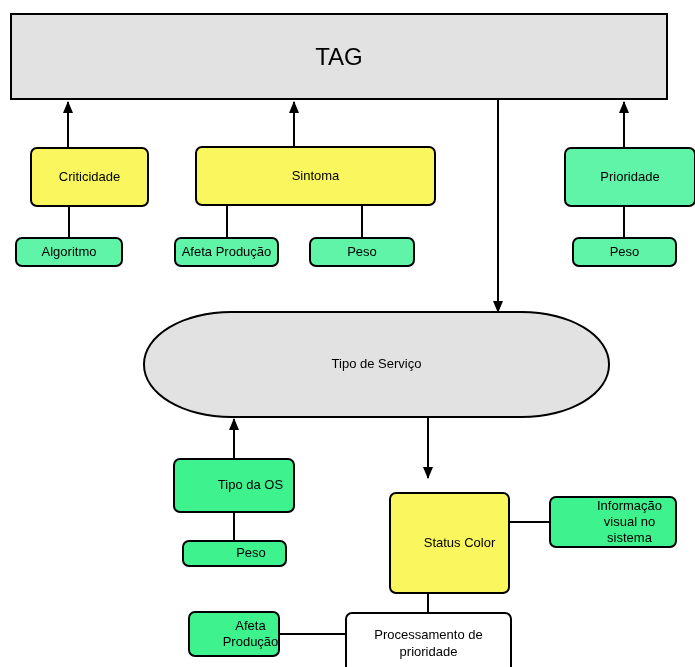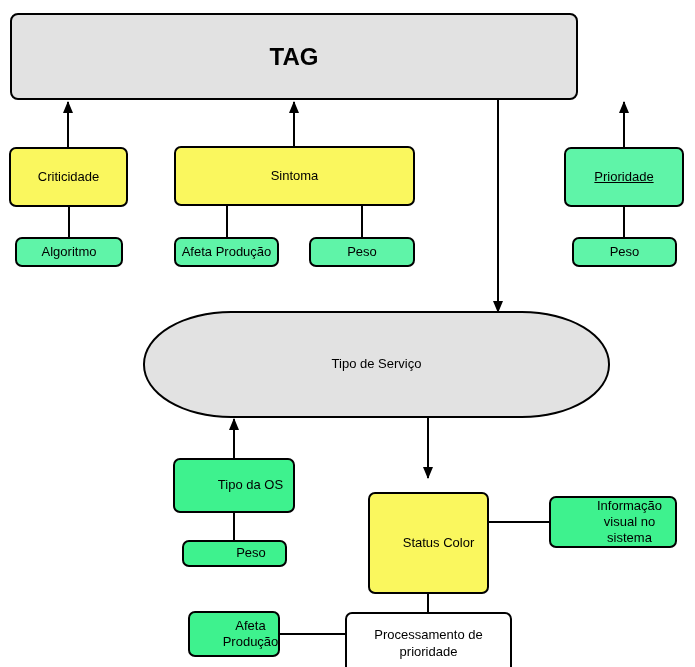--- a/index.html
+++ b/index.html
@@ -28,34 +28,33 @@
     display: flex;
     align-items: center;
     justify-content: center;
     text-align: center;
     font-size: 13px;
     line-height: 1.25;
     color: #000000;
     padding: 2px 4px;
   }
   .fill-gray   { background: var(--color-gray,   #e2e2e2); }
-  .fill-yellow { background: var(--color-yellow, #faf75e); }
+  .fill-yellow { background: var(--color-yellow, #faf75e); margin-left: 21px; }
   .fill-green-light  { background: var(--color-green_light,  #5ff4a8); }
   .fill-green-bright { background: var(--color-green_bright, #3ef28e); padding-left: 37px; }
   .fill-white  { background: var(--color-white,  #ffffff); }
 
   .node-tag {
-    left: 10px; top: 13px; width: 568px; height: 87px;
+    left: 10px; top: 13px; width: 658px; height: 87px;
     font-size: 24px;
-    border-radius: 8px;
-    font-weight: bold;
+    border-radius: 0;
   }
   .node-criticidade { left: 9px;   top: 147px; width: 119px; height: 60px; }
   .node-sintoma     { left: 174px; top: 146px; width: 241px; height: 60px; }
-  .node-prioridade  { left: 564px; top: 147px; width: 120px; height: 60px; text-decoration: underline; }
+  .node-prioridade  { left: 564px; top: 147px; width: 132px; height: 60px; }
 
   .node-algoritmo        { left: 15px;  top: 237px; width: 108px; height: 30px; }
   .node-afeta-sintoma    { left: 174px; top: 237px; width: 105px; height: 30px; }
   .node-peso-sintoma     { left: 309px; top: 237px; width: 106px; height: 30px; }
   .node-peso-prioridade  { left: 572px; top: 237px; width: 105px; height: 30px; }
 
   .node-ordem {
     left: 143px; top: 311px; width: 467px; height: 107px;
     border-radius: 88px / 53px;
   }

